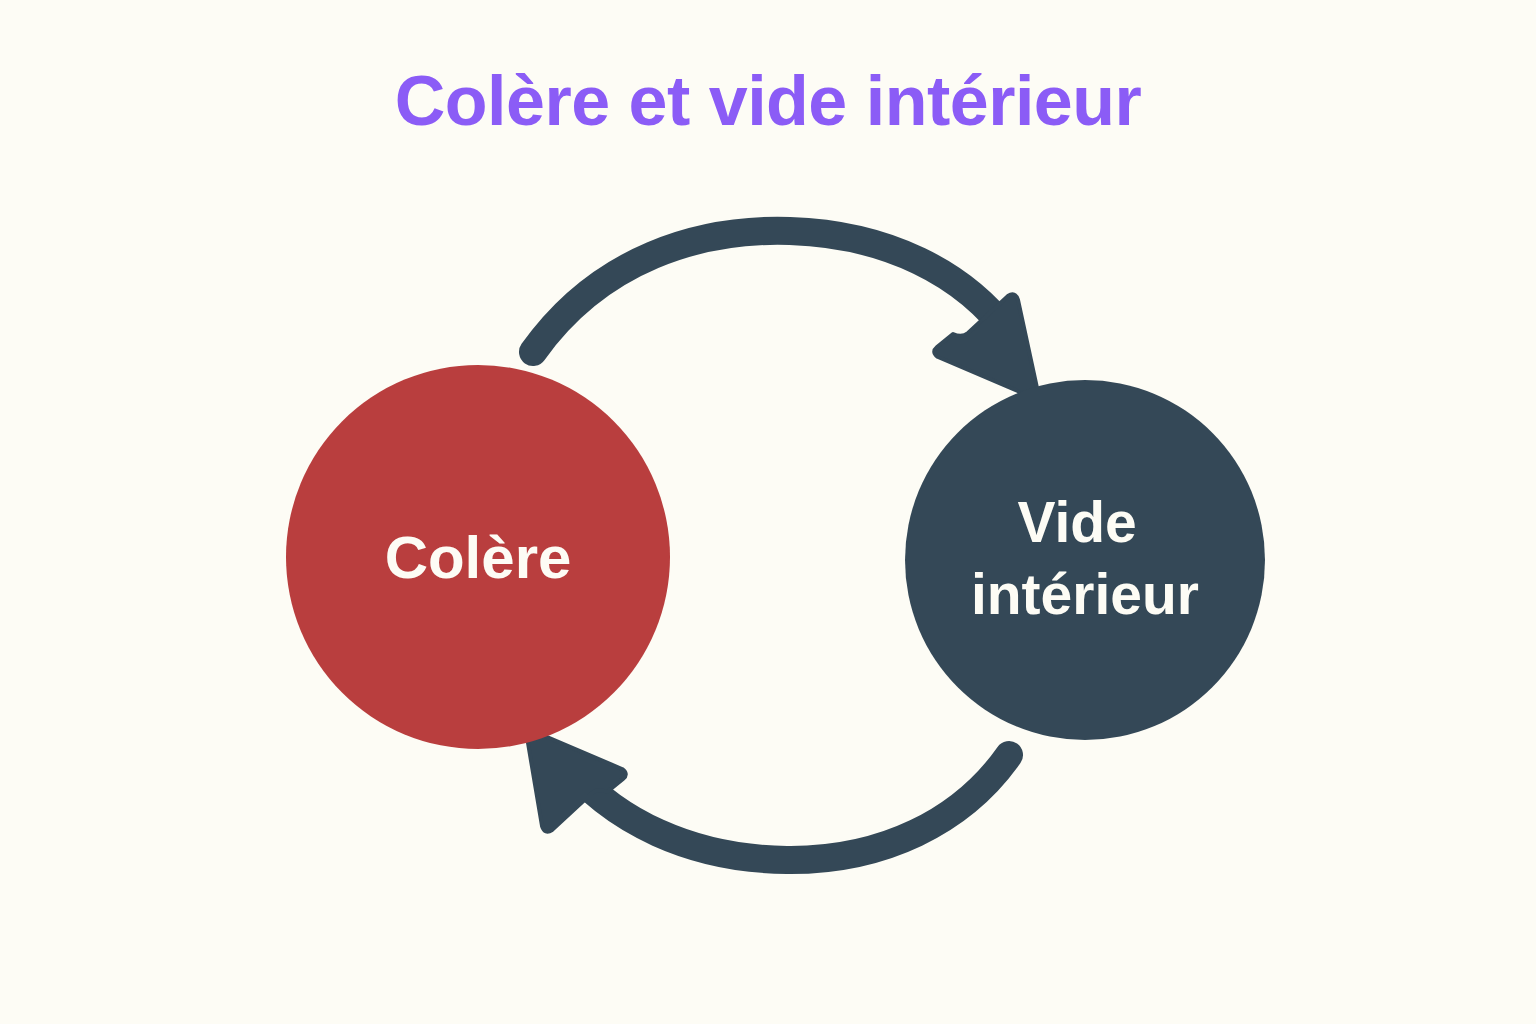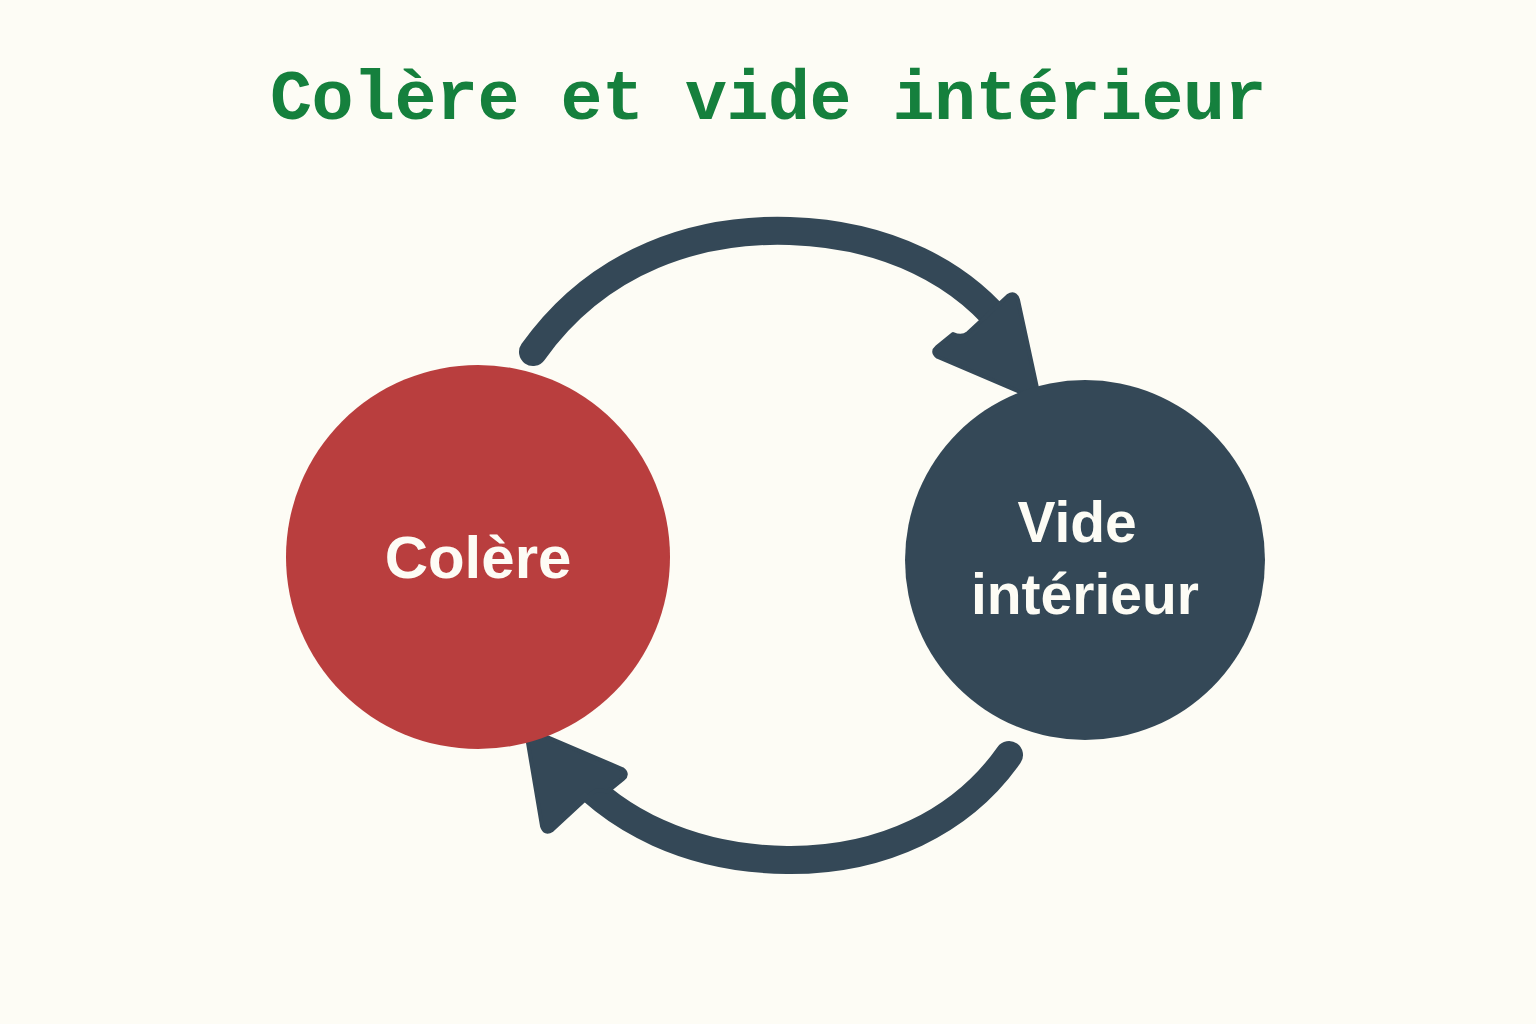--- a/index.html
+++ b/index.html
@@ -51,21 +51,21 @@
   }
   .node-label-void {
     font-size: 57px;
   }
 </style>
 </head>
 <body style="background: rgb(253, 252, 245);">
 
 <div id="canvas" style="background: rgb(253, 252, 245);">
 
-  <div id="diagram-title" style="color: #15803d; font-family: Liberation Mono, monospace;">Colère et vide intérieur</div>
+  <div id="diagram-title" style="color: #8b5cf6;">Colère et vide intérieur</div>
 
   <svg id="figure-svg" viewBox="0 0 1536 1024" xmlns="http://www.w3.org/2000/svg">
 
     <g>
       <path d="M 533 352
                C 600 258, 700 228, 790 231
                C 885 234, 965 272, 1012 338" fill="none" stroke="#344857" stroke-width="28" stroke-linecap="round"></path>
       <path d="M 1037 388
                L 1018 300
                Q 1015 291, 1008 296

